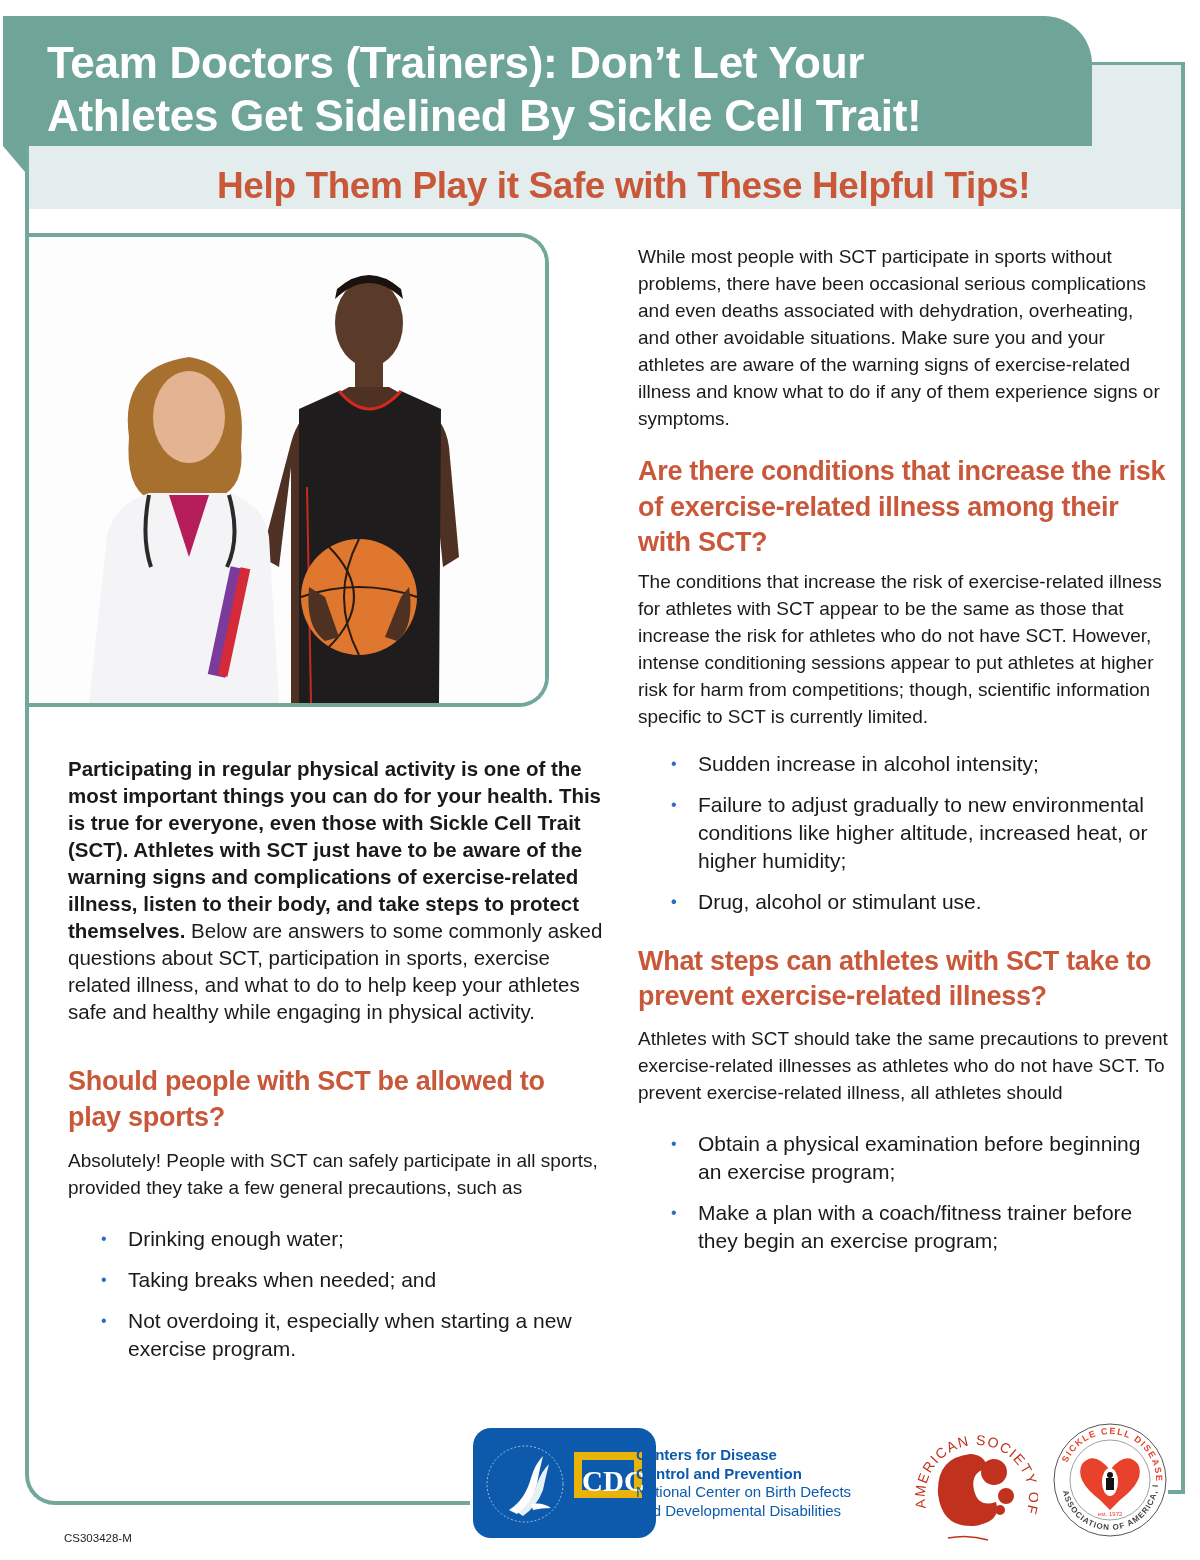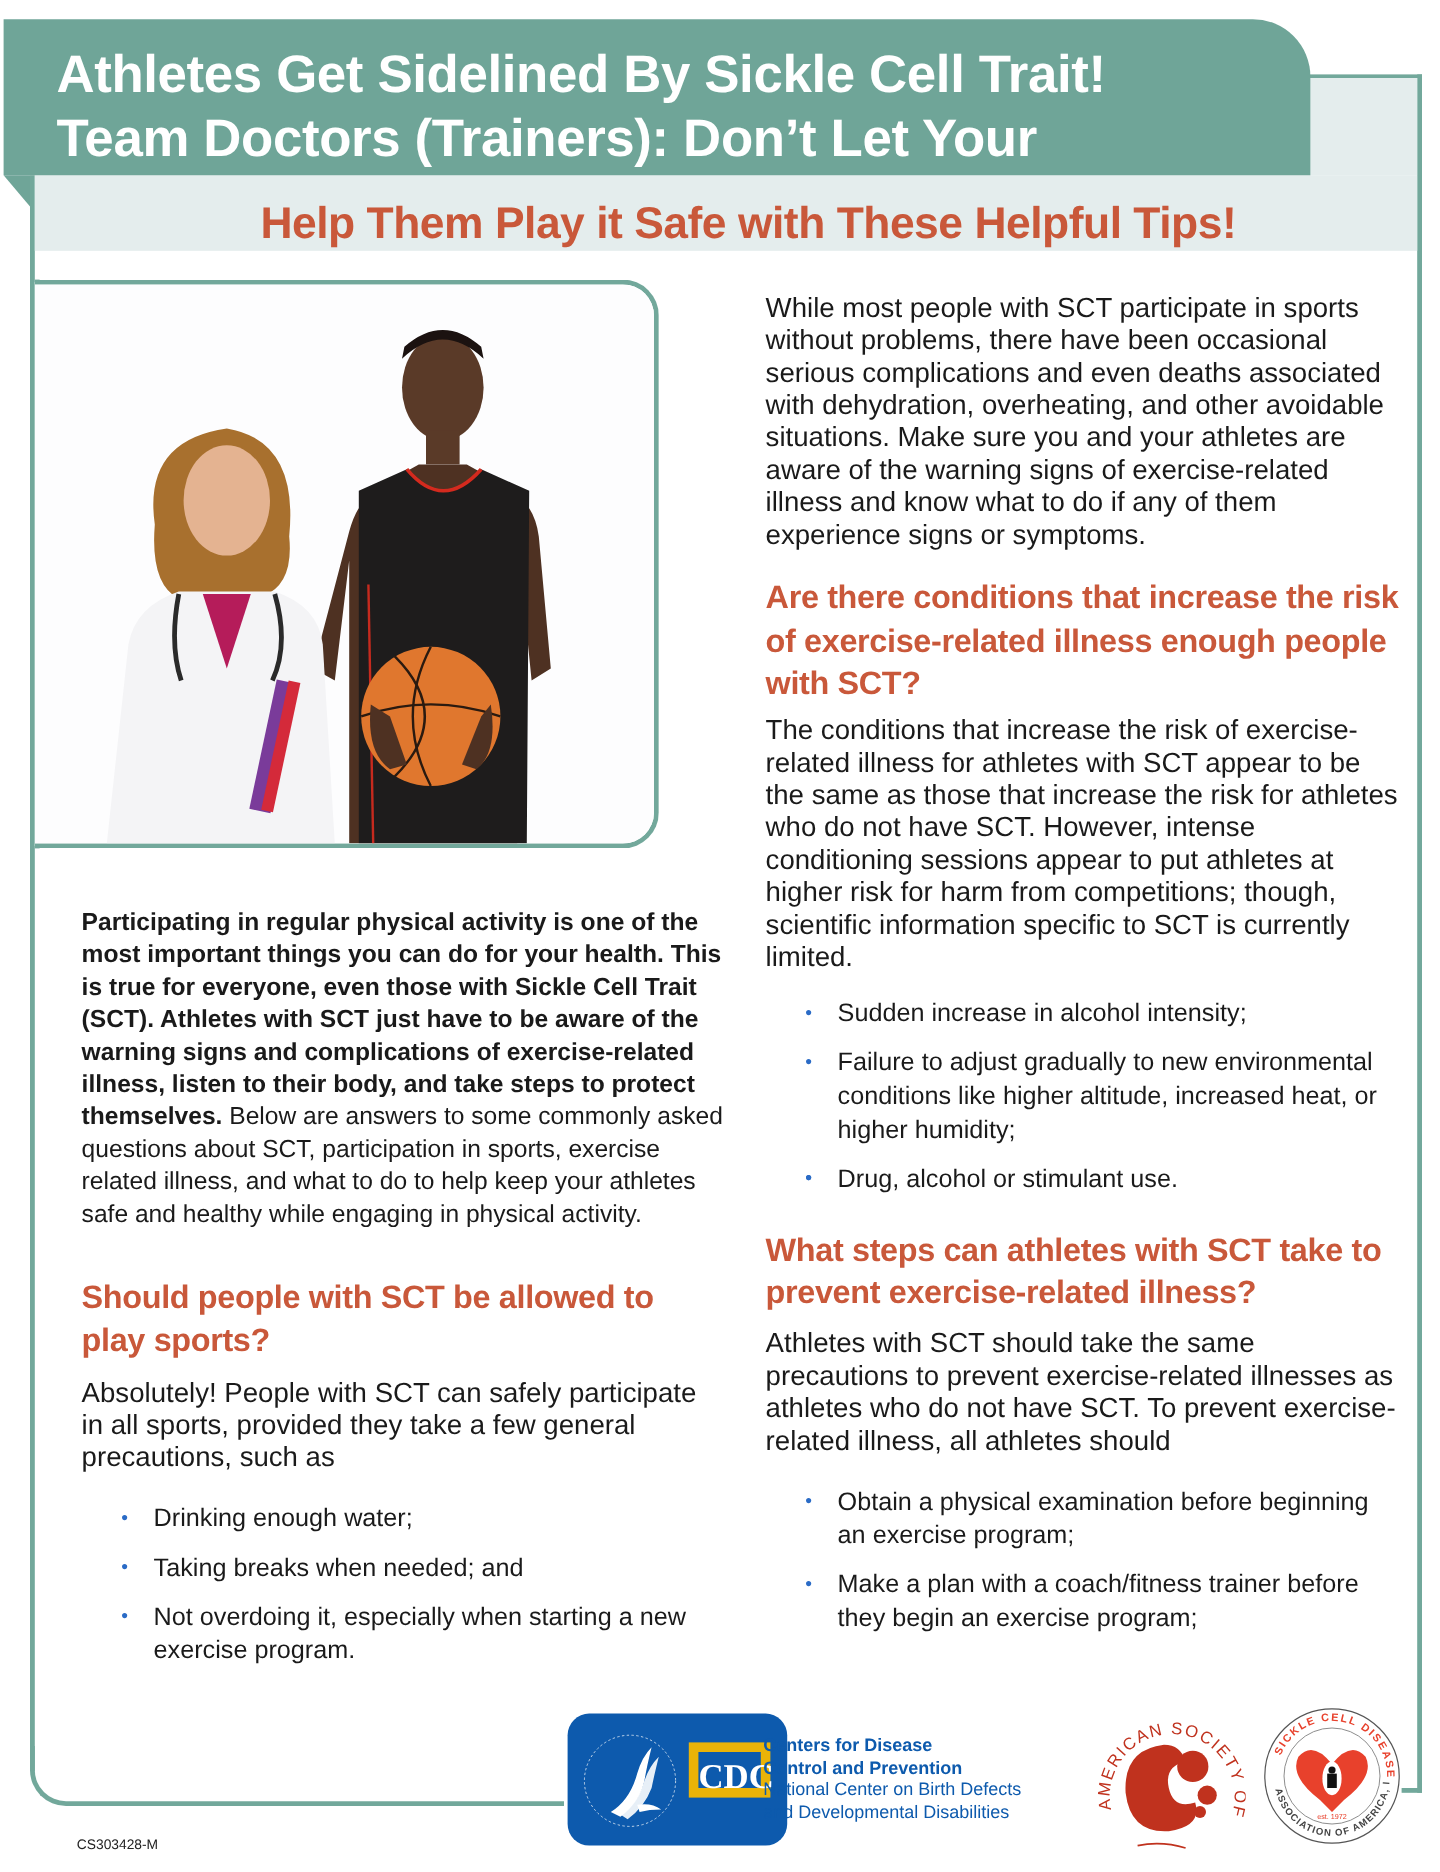--- a/index.html
+++ b/index.html
@@ -31,21 +31,21 @@
   .photo-frame { position: absolute; left: 29px; top: 233px; width: 520px; height: 474px;
     border: 4px solid #72a89b; border-left: none; border-top-right-radius: 30px; border-bottom-right-radius: 30px;
     background: #ffffff; overflow: hidden; }
   .photo-frame-top-left { position: absolute; left: 29px; top: 233px; width: 4px; height: 474px; background: #72a89b; }
 
   
   .col { position: absolute; }
   .col-left { left: 68px; top: 755px; width: 535px; }
   .col-right { left: 638px; top: 243px; width: 530px; }
 
-  .body-text { font-size: 23px; line-height: 27px; color: #1a1a1a; }
+  .body-text { font-size: 19px; line-height: 27px; color: #1a1a1a; }
   .intro { font-size: 20.5px; line-height: 27px; }
   .intro b { font-weight: bold; }
   .heading { color: #c9583a; font-weight: bold; font-size: 27px; line-height: 35.5px; letter-spacing: -0.3px; }
 
   ul.bullets { list-style: none; }
   ul.bullets li { position: relative; padding-left: 60px; font-size: 21px; line-height: 28px; }
   ul.bullets li .dot { position: absolute; left: 33px; top: 0; color: #2a6bc6; font-size: 16px; }
 
   
   .cdc-badge { position: absolute; left: 473px; top: 1428px; width: 183px; height: 110px; background: #0d5aad; border-radius: 18px; }
@@ -63,22 +63,22 @@
 <div class="frame-top-right"></div>
 <div class="frame-right"></div>
 <div class="frame-right-bottom"></div>
 
 <div class="subtitle-strip-top"></div>
 <div class="subtitle-strip">
   <div class="subtitle">Help Them Play it Safe with These Helpful Tips!</div>
 </div>
 
 <div class="banner">
+  <div class="banner-title">Team Doctors (Trainers): Don’t Let Your</div>
   <div class="banner-title">Athletes Get Sidelined By Sickle Cell Trait!</div>
-  <div class="banner-title">Team Doctors (Trainers): Don’t Let Your</div>
 </div>
 <div class="banner-fold"></div>
 
 <div class="photo-frame-top-left"></div>
 <div class="photo-frame" title="Smiling female doctor in white coat with stethoscope holding folders next to a male athlete in black sleeveless jersey holding a basketball">
   <svg width="516" height="466" viewBox="0 0 516 466">
     <rect width="516" height="466" fill="#fdfdfe"></rect>
 
     <g>
       <ellipse cx="340" cy="86" rx="34" ry="44" fill="#5a3a28"></ellipse>
@@ -116,21 +116,21 @@
   <ul class="bullets" style="margin-top:24px;">
     <li style="margin-bottom:13px;"><span class="dot">•</span><span>Drinking enough water;</span></li>
     <li style="margin-bottom:13px;"><span class="dot">•</span><span>Taking breaks when needed; and</span></li>
     <li><span class="dot">•</span><span>Not overdoing it, especially when starting a new exercise program.</span></li>
   </ul>
 </div>
 
 <div class="col col-right">
   <p class="body-text">While most people with SCT participate in sports without problems, there have been occasional serious complications and even deaths associated with dehydration, overheating, and other avoidable situations.  Make sure you and your athletes are aware of the warning signs of exercise-related illness and know what to do if any of them experience signs or symptoms.</p>
 
-  <h2 class="heading" style="margin-top:22px;">Are there conditions that increase the risk of exercise-related illness enough people with SCT?</h2>
+  <h2 class="heading" style="margin-top:22px;">Are there conditions that increase the risk of exercise-related illness among their with SCT?</h2>
   <p class="body-text" style="margin-top:7px;">The conditions that increase the risk of exercise-related illness for athletes with SCT appear to be the same as those that increase the risk for athletes who do not have SCT.  However, intense conditioning sessions appear to put athletes at higher risk for harm from competitions; though, scientific information specific to SCT is currently limited.</p>
   <ul class="bullets" style="margin-top:20px;">
     <li style="margin-bottom:13px;"><span class="dot">•</span><span>Sudden increase in alcohol intensity;</span></li>
     <li style="margin-bottom:13px;"><span class="dot">•</span><span>Failure to adjust gradually to new environmental conditions like higher altitude, increased heat, or higher humidity;</span></li>
     <li style="margin-bottom:13px;"><span class="dot">•</span></li>
     <li><span class="dot">•</span><span>Drug, alcohol or stimulant use.</span></li>
   </ul>
 
   <h2 class="heading" style="margin-top:28px;">What steps can athletes with SCT take to prevent exercise-related illness?</h2>
   <p class="body-text" style="margin-top:10px;">Athletes with SCT should take the same precautions to prevent exercise-related illnesses as athletes who do not have SCT. To prevent exercise-related illness, all athletes should</p>

